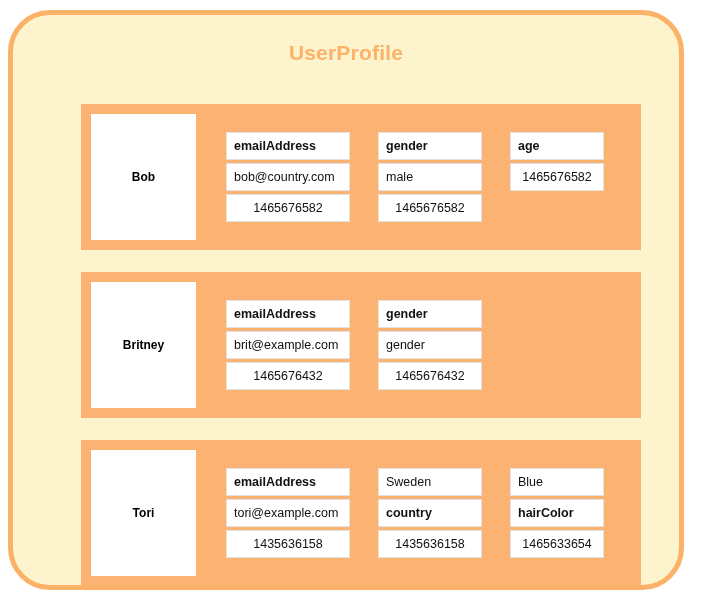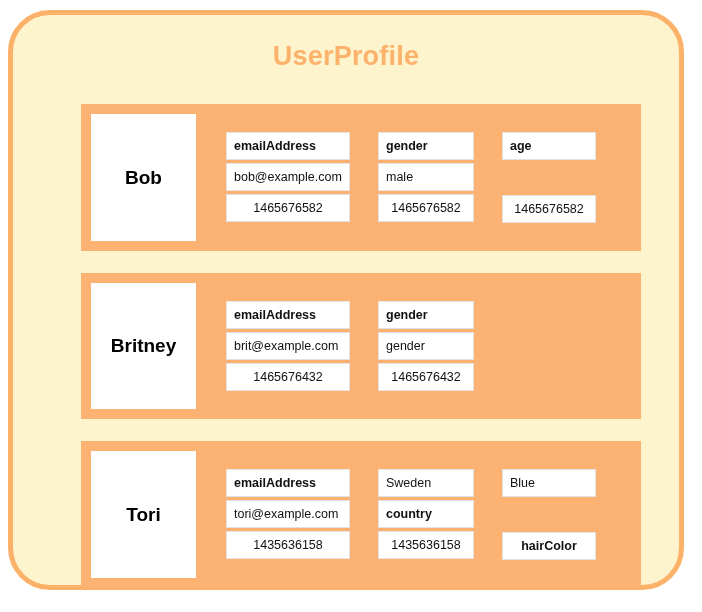--- a/index.html
+++ b/index.html
@@ -32,21 +32,21 @@
     border: 5px solid #fbb268;
     border-radius: 42px;
   }
 
   .card-title {
     position: absolute;
     left: 0;
     top: 26px;
     width: 100%;
     text-align: center;
-    font-size: 27px;
+    font-size: 21px;
     font-weight: bold;
     color: #fcb26a;
     letter-spacing: 0.2px;
   }
 
   
   .user-rows {
     position: absolute;
     left: 68px;
     top: 89px;
@@ -64,43 +64,43 @@
   }
   .user-row:last-child { margin-bottom: 0; }
 
   .name-box {
     width: 105px;
     flex: 0 0 105px;
     background: #ffffff;
     display: flex;
     align-items: center;
     justify-content: center;
-    font-size: 19px;
+    font-size: 12px;
     font-weight: bold;
     color: #000000;
   }
 
   .fields {
     display: flex;
     align-items: flex-start;
     padding-top: 18px;
     padding-bottom: 18px;
     margin-left: 30px;
   }
 
   .field-group {
     margin-right: 28px;
     display: flex;
     flex-direction: column;
   }
   .field-group:last-child { margin-right: 0; }
 
   .field-group.w-wide  { width: 124px; }
-  .field-group.w-mid   { width: 96px;  }
-  .field-group.w-narrow{ width: 94px; gap: 32px;  }
+  .field-group.w-mid   { width: 104px;  }
+  .field-group.w-narrow{ width: 94px;  }
 
   .cell {
     background: #ffffff;
     border: 1px solid #e2e2e2;
     box-sizing: border-box;
     height: 28px;
     line-height: 26px;
     padding: 0 7px;
     font-size: 12.5px;
     color: #111111;
@@ -121,21 +121,21 @@
   <div class="entity-card">
 
     <div class="card-title">UserProfile</div>
 
     <div class="user-rows">
         <div class="user-row">
           <div class="name-box">Bob</div>
           <div class="fields">
             <div class="field-group w-wide">
               <div class="cell key">emailAddress</div>
-              <div class="cell value">bob@example.com</div>
+              <div class="cell value">bob@country.com</div>
               <div class="cell timestamp">1465676582</div>
             </div>
             <div class="field-group w-mid">
               <div class="cell key">gender</div>
               <div class="cell value">male</div>
               <div class="cell timestamp">1465676582</div>
             </div>
             <div class="field-group w-narrow">
               <div class="cell key">age</div>
               <div class="cell timestamp">1465676582</div>
@@ -166,19 +166,20 @@
               <div class="cell timestamp">1435636158</div>
             </div>
             <div class="field-group w-mid">
               <div class="cell value">Sweden</div>
               <div class="cell key">country</div>
               <div class="cell timestamp">1435636158</div>
             </div>
             <div class="field-group w-narrow">
               <div class="cell value">Blue</div>
               <div class="cell key">hairColor</div>
+              <div class="cell timestamp">1465633654</div>
             </div>
           </div>
         </div>
       </div>
 
   </div>
 </div>
 
 </body></html>

